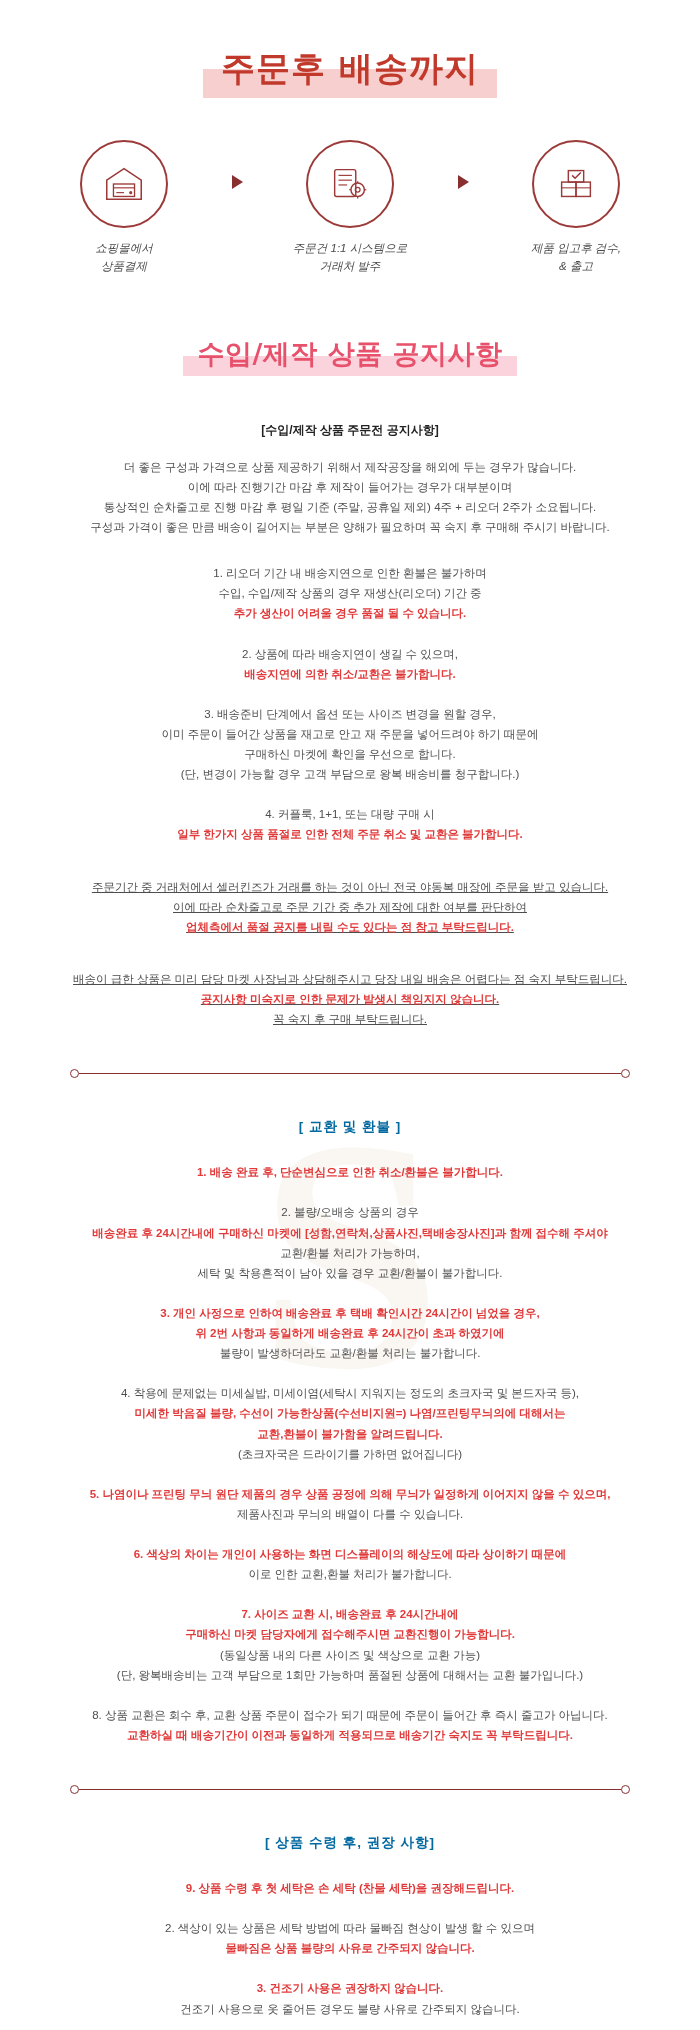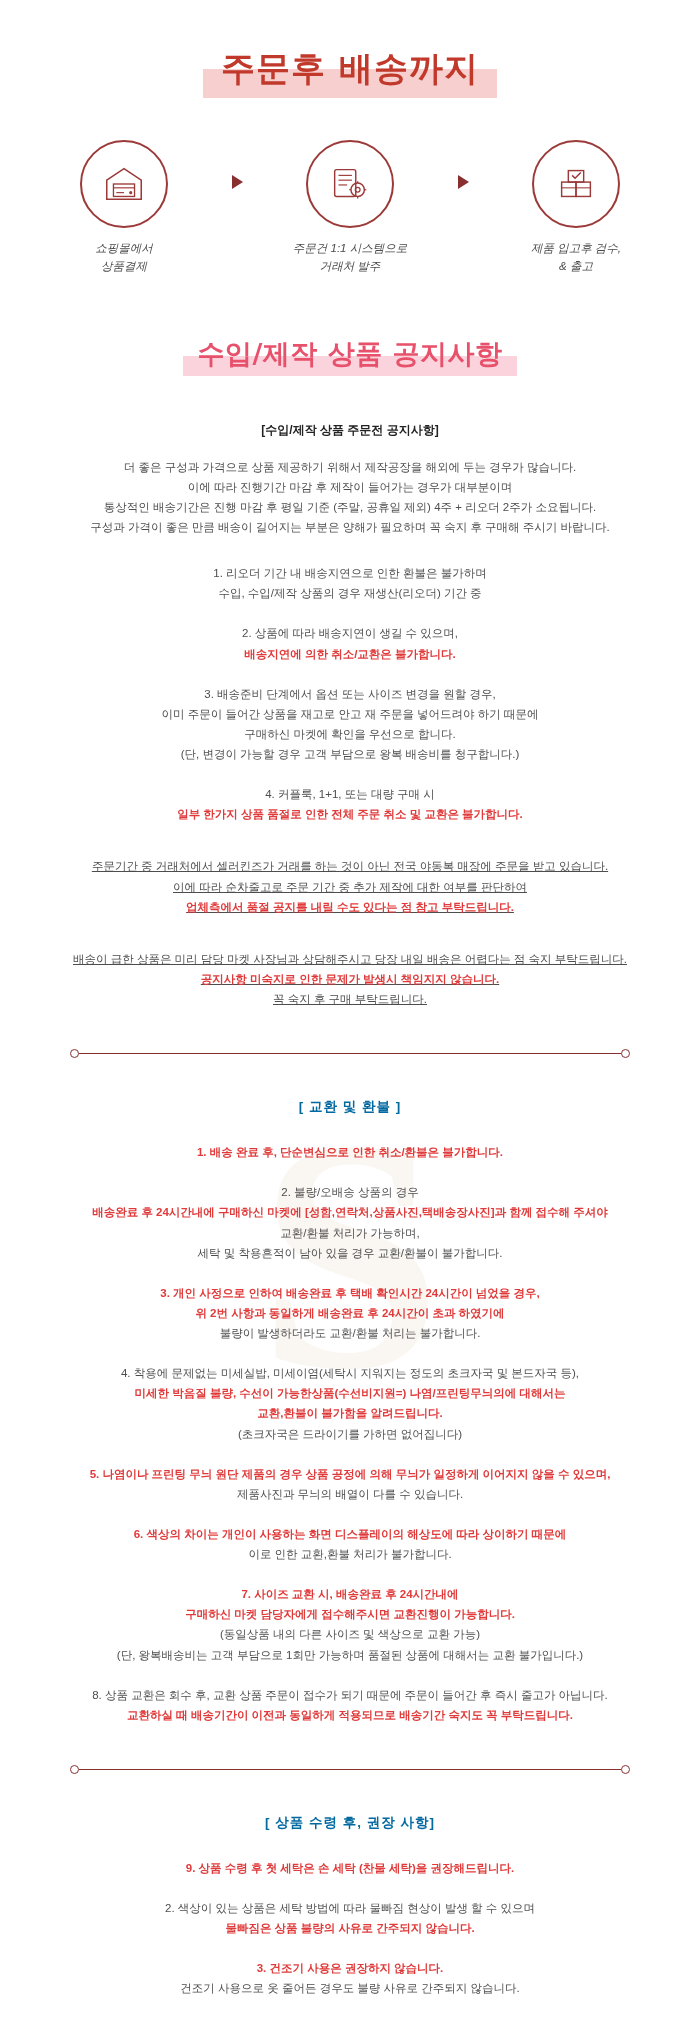--- a/index.html
+++ b/index.html
@@ -237,27 +237,28 @@
 
     <div class="section-title-wrap">
       <span class="section-title">수입/제작 상품 공지사항</span>
     </div>
 
     <div class="block mt44">
       <div class="b-title">[수입/제작 상품 주문전 공지사항]</div>
       <div class="mt16">
         <div>더 좋은 구성과 가격으로 상품 제공하기 위해서 제작공장을 해외에 두는 경우가 많습니다.</div>
         <div>이에 따라 진행기간 마감 후 제작이 들어가는 경우가 대부분이며</div>
-        <div>통상적인 배송기간은 진행 마감 후 평일 기준 (주말, 공휴일 제외) 4주 + 리오더 2주가 소요됩니다.</div>
+        <div>통상적인 순차줄고로 진행 마감 후 평일 기준 (주말, 공휴일 제외) 4주 + 리오더 2주가 소요됩니다.</div>
         <div>구성과 가격이 좋은 만큼 배송이 길어지는 부분은 양해가 필요하며 꼭 숙지 후 구매해 주시기 바랍니다.</div>
       </div>
 
       <div class="mt26">
         <div>1. 리오더 기간 내 배송지연으로 인한 환불은 불가하며</div>
         <div>수입, 수입/제작 상품의 경우 재생산(리오더) 기간 중</div>
+        <div class="red">추가 생산이 어려울 경우 품절 될 수 있습니다.</div>
       </div>
 
       <div class="mt20">
         <div>2. 상품에 따라 배송지연이 생길 수 있으며,</div>
         <div class="red">배송지연에 의한 취소/교환은 불가합니다.</div>
       </div>
 
       <div class="mt20">
         <div>3. 배송준비 단계에서 옵션 또는 사이즈 변경을 원할 경우,</div>
         <div>이미 주문이 들어간 상품을 재고로 안고 재 주문을 넣어드려야 하기 때문에</div>

